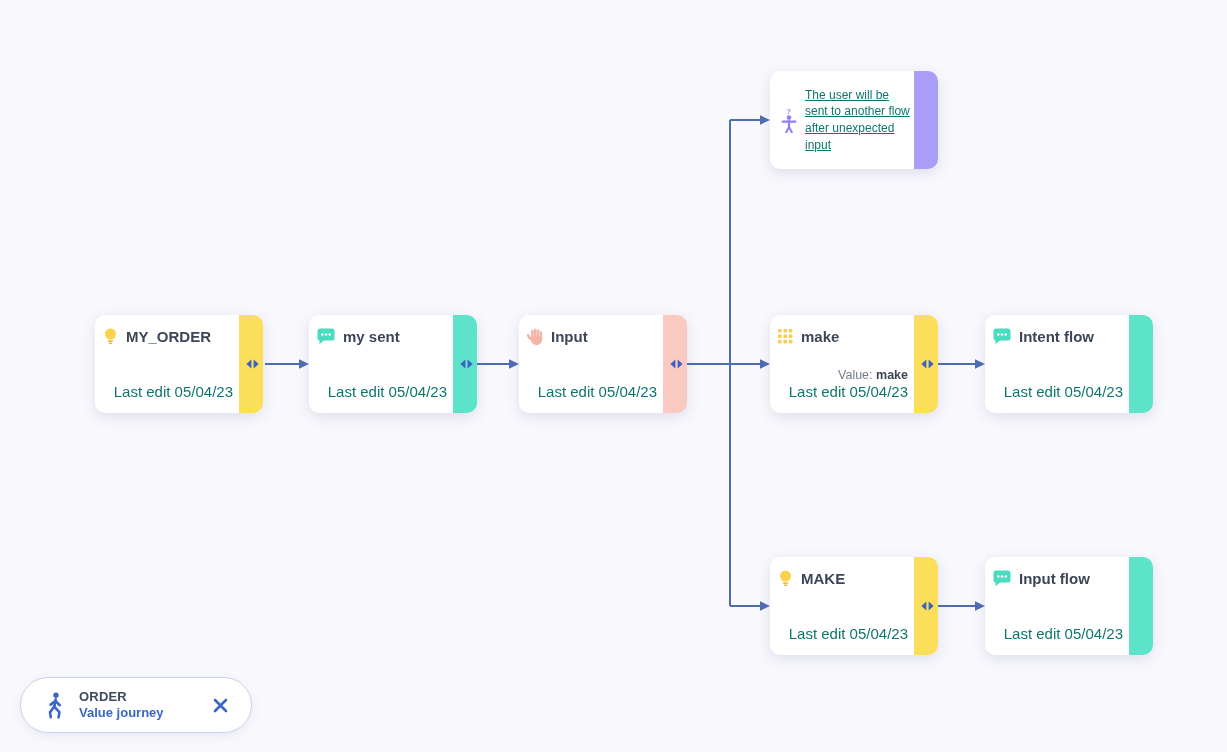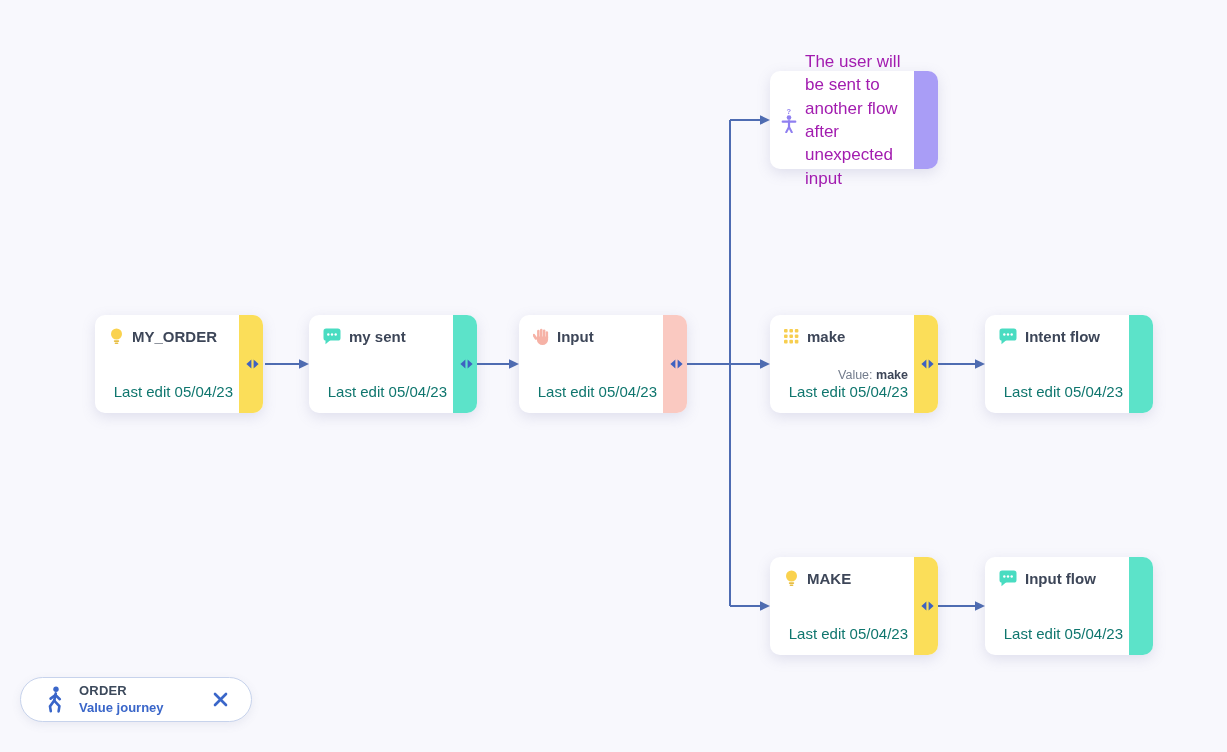--- a/index.html
+++ b/index.html
@@ -47,21 +47,21 @@
     right: 4px; top: 50%;
     transform: translateY(-50%);
     width: 13px; height: 11px;
     display: flex; align-items: center; justify-content: center;
     cursor: pointer;
     z-index: 2;
   }
   .node-body {
     position: absolute;
     left: 0; top: 0; right: 24px; bottom: 0;
-    padding: 13px 6px 11px 14px;
+    padding: 13px 6px 11px 8px;
     display: flex;
     flex-direction: column;
     justify-content: space-between;
   }
   .node-title-row {
     display: flex;
     align-items: center;
     gap: 8px;
   }
   .node-title {
@@ -83,31 +83,32 @@
   
   .fallback-body {
     position: absolute;
     left: 0; top: 0; right: 24px; bottom: 0;
     padding: 10px 4px 10px 10px;
     display: flex;
     align-items: center;
     gap: 7px;
   }
   .fallback-text {
-    font-size: 17px;
-    color: #a21caf;
+    font-size: 12px;
+    color: #0f766e;
     line-height: 1.38;
     width: 118px;
+    text-decoration: underline;
   }
   .icon-box { display: inline-flex; align-items: center; justify-content: center; flex: 0 0 auto; }
   
   #journey-pill {
     position: absolute;
     left: 20px; top: 677px;
-    width: 232px; height: 45px;
+    width: 232px; height: 56px;
     background: #ffffff;
     border: 1px solid #c7d3ec;
     border-radius: 29px;
     box-shadow: 0 3px 10px rgba(100,110,150,0.10);
     display: flex;
     align-items: center;
     padding: 0 20px 0 22px;
     gap: 13px;
   }
   .pill-text { line-height: 1.25; }

